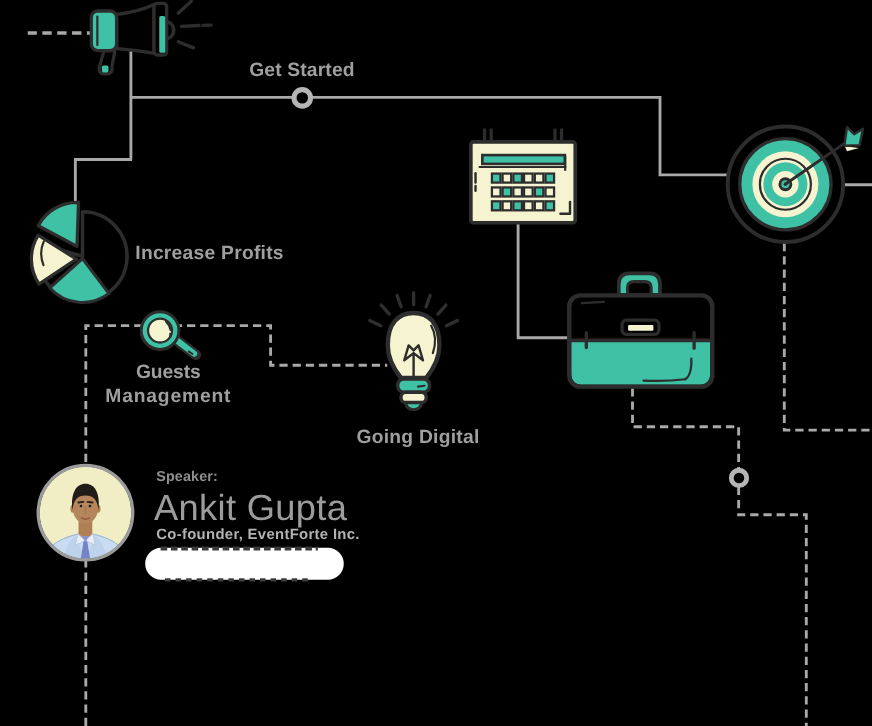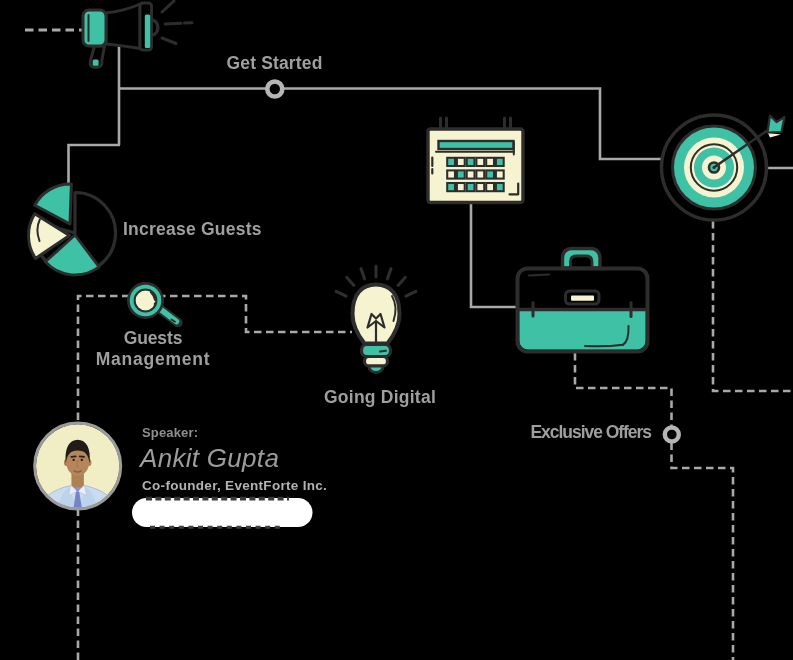--- a/index.html
+++ b/index.html
@@ -21,22 +21,22 @@
   .dashed-line{stroke:var(--line);stroke-width:2.6;fill:none;stroke-dasharray:7.5 4.5;}
   .intro-dash{stroke:var(--line);stroke-width:3;fill:none;stroke-dasharray:8.5 5;}
 
   
   .lbl{position:absolute;font-weight:700;font-size:17.5px;line-height:19px;
        color:var(--text);white-space:nowrap;letter-spacing:-0.1px;}
   .lbl-center{text-align:center;white-space:normal;line-height:20.5px;}
   .lbl-right{text-align:right;}
   .speaker-heading{position:absolute;left:117px;top:424.5px;font-weight:700;font-size:13px;
        color:var(--heading-color);letter-spacing:0.15px;}
-  .speaker-name{position:absolute;left:115px;top:443px;font-weight:400;font-size:26px;
-       color:var(--name-color);letter-spacing:0.3px;font-style:italic;}
+  .speaker-name{position:absolute;left:115px;top:443px;font-weight:400;font-size:33px;
+       color:var(--name-color);letter-spacing:0.3px;}
   .speaker-title{position:absolute;left:117px;top:477.5px;font-weight:700;font-size:13.5px;
        color:var(--title-color);letter-spacing:0.3px;}
 </style>
 </head>
 <body>
 
 <div class="stage">
 
 <svg width="793" height="660" viewBox="0 0 793 660">
   <defs>
@@ -207,25 +207,24 @@
   </g>
 
   <g>
     <rect x="107" y="498" width="180.5" height="29" rx="14.5" fill="var(--pill)"></rect>
     <path d="M121,498.6 H264" stroke="#3a3a3a" stroke-width="3.6" stroke-dasharray="6 3.4" fill="none"></path>
     <path d="M125,527.2 H258" stroke="#3e3e3e" stroke-width="3" stroke-dasharray="5 4.6" fill="none"></path>
   </g>
 </svg>
 
 <div class="lbl" style="left:201.5px;top:53.5px;letter-spacing:0.15px;">Get Started</div>
-<div class="lbl" style="left:98px;top:219.5px;letter-spacing:0.23px;">Increase Guests</div>
+<div class="lbl" style="left:98px;top:219.5px;letter-spacing:0.23px;">Increase Profits</div>
 <div class="lbl lbl-center" style="left:58px;top:328px;width:140px;">
   <span>Guests</span><br>
   <span style="letter-spacing:0.75px;">Management</span>
 </div>
 <div class="lbl" style="left:299px;top:387.5px;letter-spacing:0.24px;">Going Digital</div>
-<div class="lbl lbl-right" style="left:476px;top:423px;width:150px;letter-spacing:-1.04px;">Exclusive Offers</div>
 
 <div class="speaker-heading">Speaker:</div>
 <div class="speaker-name">Ankit Gupta</div>
 <div class="speaker-title">Co-founder, EventForte Inc.</div>
 
 </div>
 
 </body></html>

